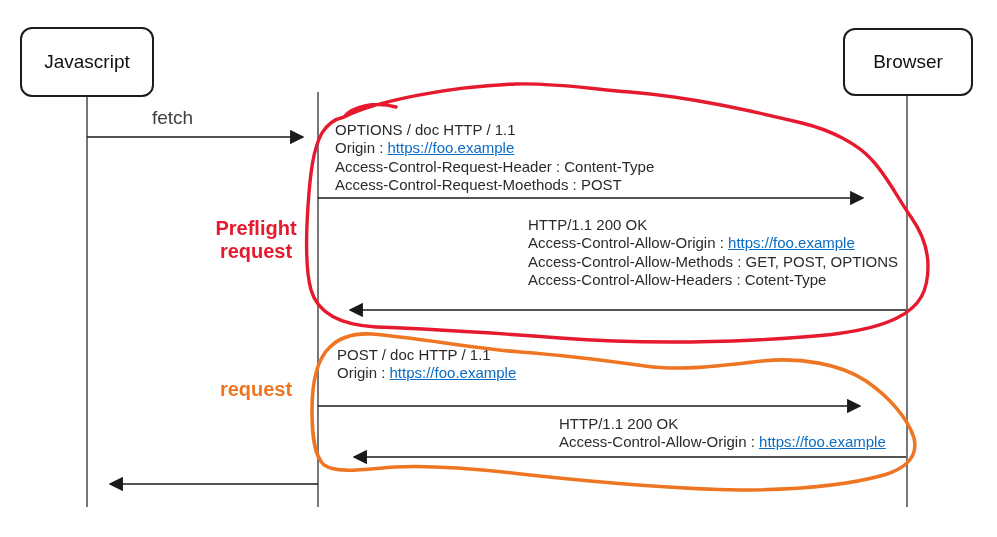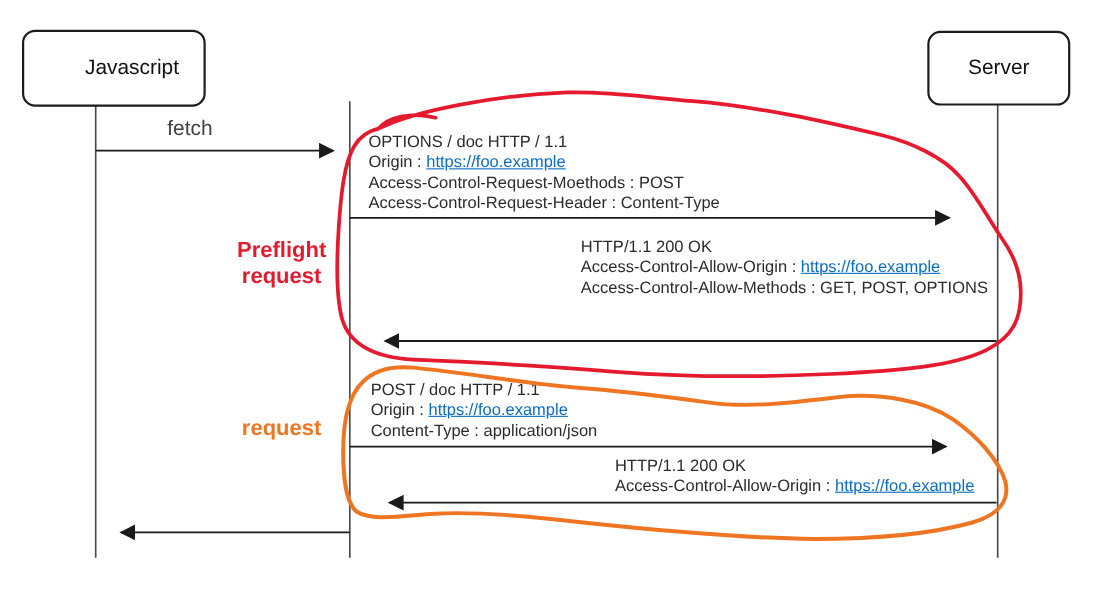--- a/index.html
+++ b/index.html
@@ -33,46 +33,46 @@
     <line x1="907" y1="95" x2="907" y2="507" stroke="#4a4a4a" stroke-width="1.5"></line>
 
     <line x1="87" y1="137" x2="303" y2="137" stroke="#1a1a1a" stroke-width="1.6" marker-end="url(#ah)"></line>
     <line x1="318" y1="198" x2="863" y2="198" stroke="#1a1a1a" stroke-width="1.6" marker-end="url(#ah)"></line>
     <line x1="906" y1="310" x2="350" y2="310" stroke="#1a1a1a" stroke-width="1.6" marker-end="url(#ah)"></line>
     <line x1="318" y1="406" x2="860" y2="406" stroke="#1a1a1a" stroke-width="1.6" marker-end="url(#ah)"></line>
     <line x1="906" y1="457" x2="354" y2="457" stroke="#1a1a1a" stroke-width="1.6" marker-end="url(#ah)"></line>
     <line x1="318" y1="484" x2="110" y2="484" stroke="#1a1a1a" stroke-width="1.6" marker-end="url(#ah)"></line>
   </svg>
 
-  <div class="actor-box" style="left:20px;top:27px;width:130px;height:66px;padding-left:33px;">
+  <div class="actor-box" style="left:20px;top:27px;width:130px;height:66px;">
     <span>Javascript</span>
   </div>
   <div class="actor-box" style="left:843px;top:28px;width:126px;height:64px;">
-    <span>Server</span>
+    <span>Browser</span>
   </div>
 
   <div class="msg-label" style="left:152px;top:107px;width:95px;">fetch</div>
 
   <div class="hdr" style="left:335px;top:121px;">
     <div>OPTIONS / doc HTTP / 1.1</div>
     <div><span>Origin : </span><span class="link">https://foo.example</span></div>
+    <div>Access-Control-Request-Header : Content-Type</div>
     <div>Access-Control-Request-Moethods : POST</div>
-    <div>Access-Control-Request-Header : Content-Type</div>
   </div>
 
   <div class="hdr" style="left:528px;top:216px;">
     <div>HTTP/1.1 200 OK</div>
     <div><span>Access-Control-Allow-Origin : </span><span class="link">https://foo.example</span></div>
     <div>Access-Control-Allow-Methods : GET, POST, OPTIONS</div>
+    <div>Access-Control-Allow-Headers : Cotent-Type</div>
   </div>
 
   <div class="hdr" style="left:337px;top:346px;">
     <div>POST / doc HTTP / 1.1</div>
     <div><span>Origin : </span><span class="link">https://foo.example</span></div>
-    <div>Content-Type : application/json</div>
   </div>
 
   <div class="hdr" style="left:559px;top:415px;">
     <div>HTTP/1.1 200 OK</div>
     <div><span>Access-Control-Allow-Origin : </span><span class="link">https://foo.example</span></div>
   </div>
 
   <div class="annot red" style="left:200px;top:197px;width:112px;margin-top:20px;">
     <div>Preflight</div>
     <div>request</div>

